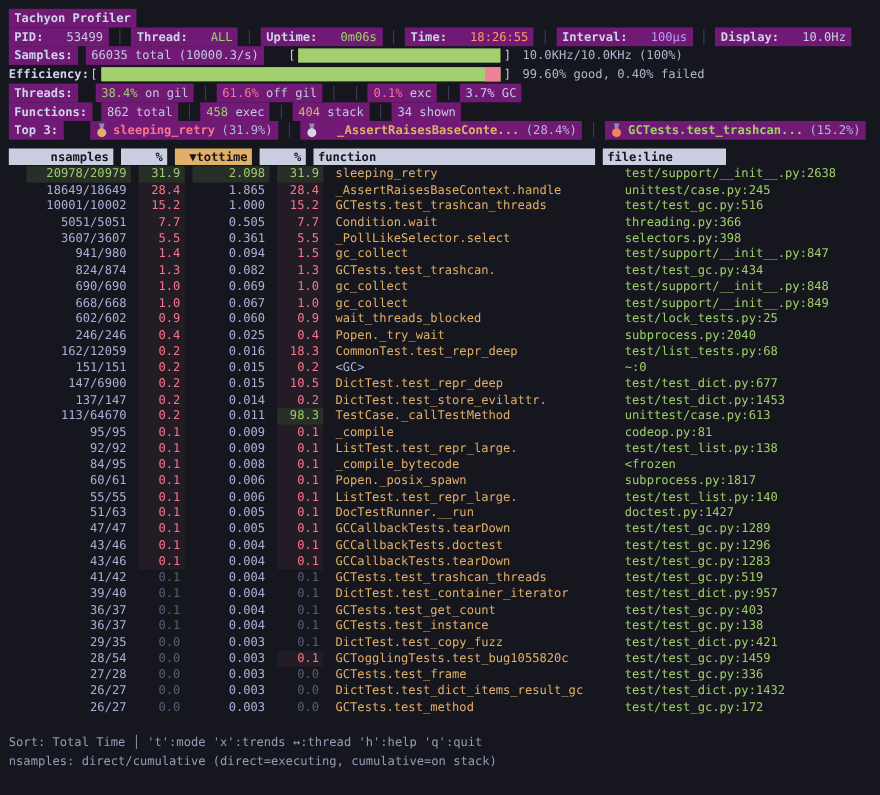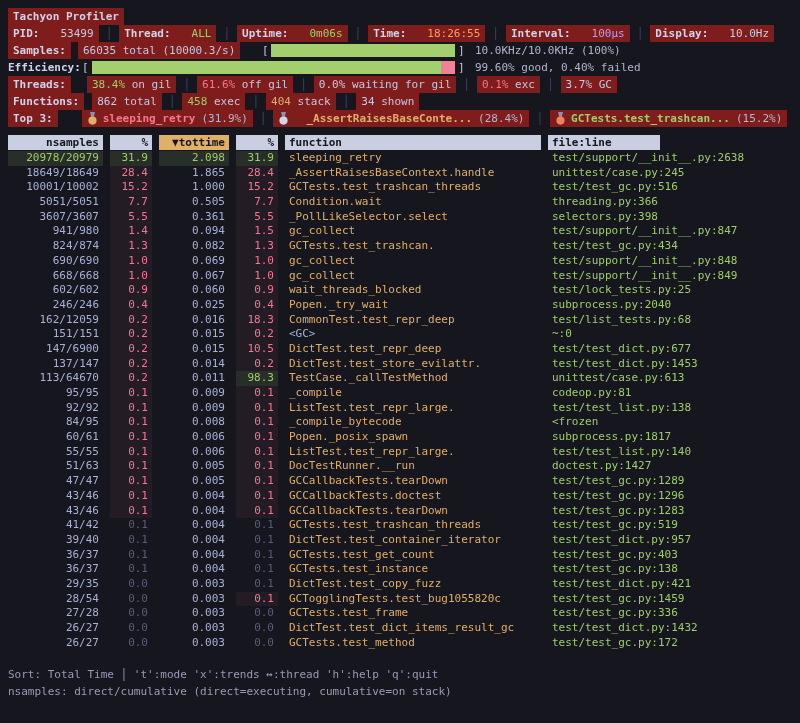--- a/index.html
+++ b/index.html
@@ -5,21 +5,21 @@
   html,body{margin:0;padding:0;background:#101017;}
   .screen{
     width:800px;height:723px;box-sizing:border-box;position:relative;overflow:hidden;
     background:#15161e;color:#a9b1d6;
     font-family:"DejaVu Sans Mono","Liberation Mono",monospace;
     font-size:11px;line-height:17px;
     padding:8px 0 0 8px;
   }
   .line{height:17px;display:flex;align-items:center;white-space:pre;}
   .rel{position:relative;}
-  .blk{background:#7f1d1d;padding:0 5px;display:inline-flex;align-items:center;}
+  .blk{background:#701a75;padding:0 5px;display:inline-flex;align-items:center;}
   .lbl{color:#ced3ea;font-weight:700;}
   .sep{color:#3f4560;margin:0 7px;}
   .v{margin-left:21px;text-align:center;}
   .v-green{color:#9ece6a;}
   .v-red{color:#f7768e;}
   .v-yellow{color:#e0af68;}
   .v-orange{color:#ff9e64;}
   .v-purple{color:#bb9af7;}
   .v-fg{color:#c6cbe2;}
   .abs{position:absolute;top:0;height:17px;display:flex;align-items:center;}
@@ -41,21 +41,21 @@
     display:grid;
     grid-template-columns:95px 42px 70px 42px 256px 242px;
     column-gap:7px;
   }
   .thead{margin-top:8px;height:15px;line-height:15px;}
   .hcell{background:#c9cee1;color:#15161e;font-weight:700;padding:0 4px;box-sizing:border-box;}
   .h1,.h2,.h3,.h4{text-align:right;}
   .h3{background:#e0af68;}
   .h6{width:112px;}
   .tbody{margin-top:1px;}
-  .trow{height:14.7px;line-height:14.7px;}
+  .trow{height:14.7px;line-height:14.7px;margin-left:16px;}
   .cell{padding:0 4px;box-sizing:border-box;overflow:hidden;}
   .c1,.c2,.c3,.c4{text-align:right;}
   .v-n{color:#a9b1d6;}
   .v-g{color:#9ece6a;background:rgba(158,206,106,.14);}
   .v-r{color:#f7768e;background:rgba(247,118,142,.07);}
   .v-d{color:#595e78;}
   .f-y{color:#e0af68;}
   .f-n{color:#a9b1d6;}
   .file{color:#9ece6a;}
   .footer{margin-top:16px;}
@@ -100,21 +100,20 @@
     <span class="abs bracket" style="left:450px">]</span>
     <span class="abs dimtext" style="left:467px">99.60% good, 0.40% failed</span>
   </div>
 
   <div class="line">
     <span class="blk lbl">Threads:</span>
     <span class="blk" style="margin-left:16px"><span class="v-green">38.4%</span><span class="plain"> </span><span class="plain">on gil</span></span>
     <span class="sep">│</span>
     <span class="blk"><span class="v-red">61.6%</span><span class="plain"> </span><span class="plain">off gil</span></span>
     <span class="sep">│</span>
-    <span class="blk"><span class="v-fg">0.0%</span><span class="plain"> </span><span class="plain">waiting for gil</span></span>
     <span class="sep">│</span>
     <span class="blk"><span class="v-red">0.1%</span><span class="plain"> </span><span class="plain">exc</span></span>
     <span class="sep">│</span>
     <span class="blk"><span class="v-fg">3.7%</span><span class="plain"> </span><span class="plain">GC</span></span>
   </div>
 
   <div class="line">
     <span class="blk lbl">Functions:</span>
     <span class="blk" style="margin-left:8px"><span class="v-fg">862</span><span class="plain"> </span><span class="plain">total</span></span>
     <span class="sep">│</span>

